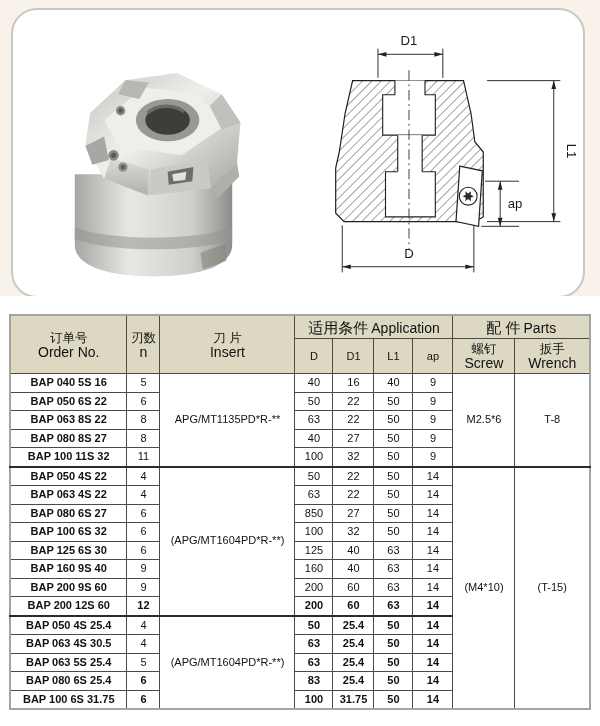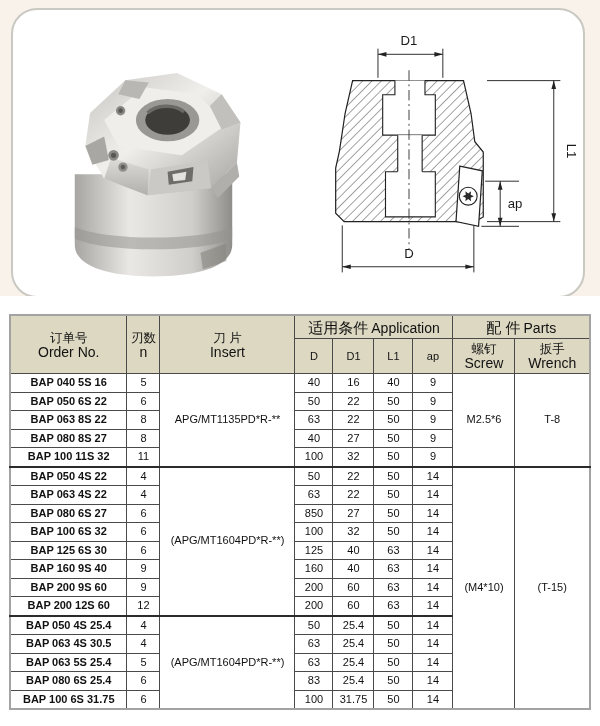--- a/index.html
+++ b/index.html
@@ -44,21 +44,21 @@
     background:#ddd8c2;font-weight:normal;
   }
   th .zh{font-size:12.5px;line-height:15px;}
   th .en{font-size:14px;line-height:13px;}
   tr.hrow1 th{height:22px;}
   tr.hrow2 th{height:34px;}
   .grp .zh{font-size:15px;}
   .grp .en{font-size:14px;}
   table.spec td{height:17.5px;line-height:17.5px;background:#ffffff;}
   td.order{background:#cfe8f7;text-align:left;padding-left:7px;font-weight:bold;}
-  td.b{font-weight:normal;}
+  td.b{font-weight:bold;}
   tr.gs td{border-top:2px solid #2b2b2b;margin-left:36px;}
 </style>
 </head>
 <body>
 
 <div class="top-band">
   <div class="panel">
 
     <div class="photo-wrap">
       <svg viewBox="0 0 200 240" width="245" height="282" preserveAspectRatio="xMidYMid meet">

